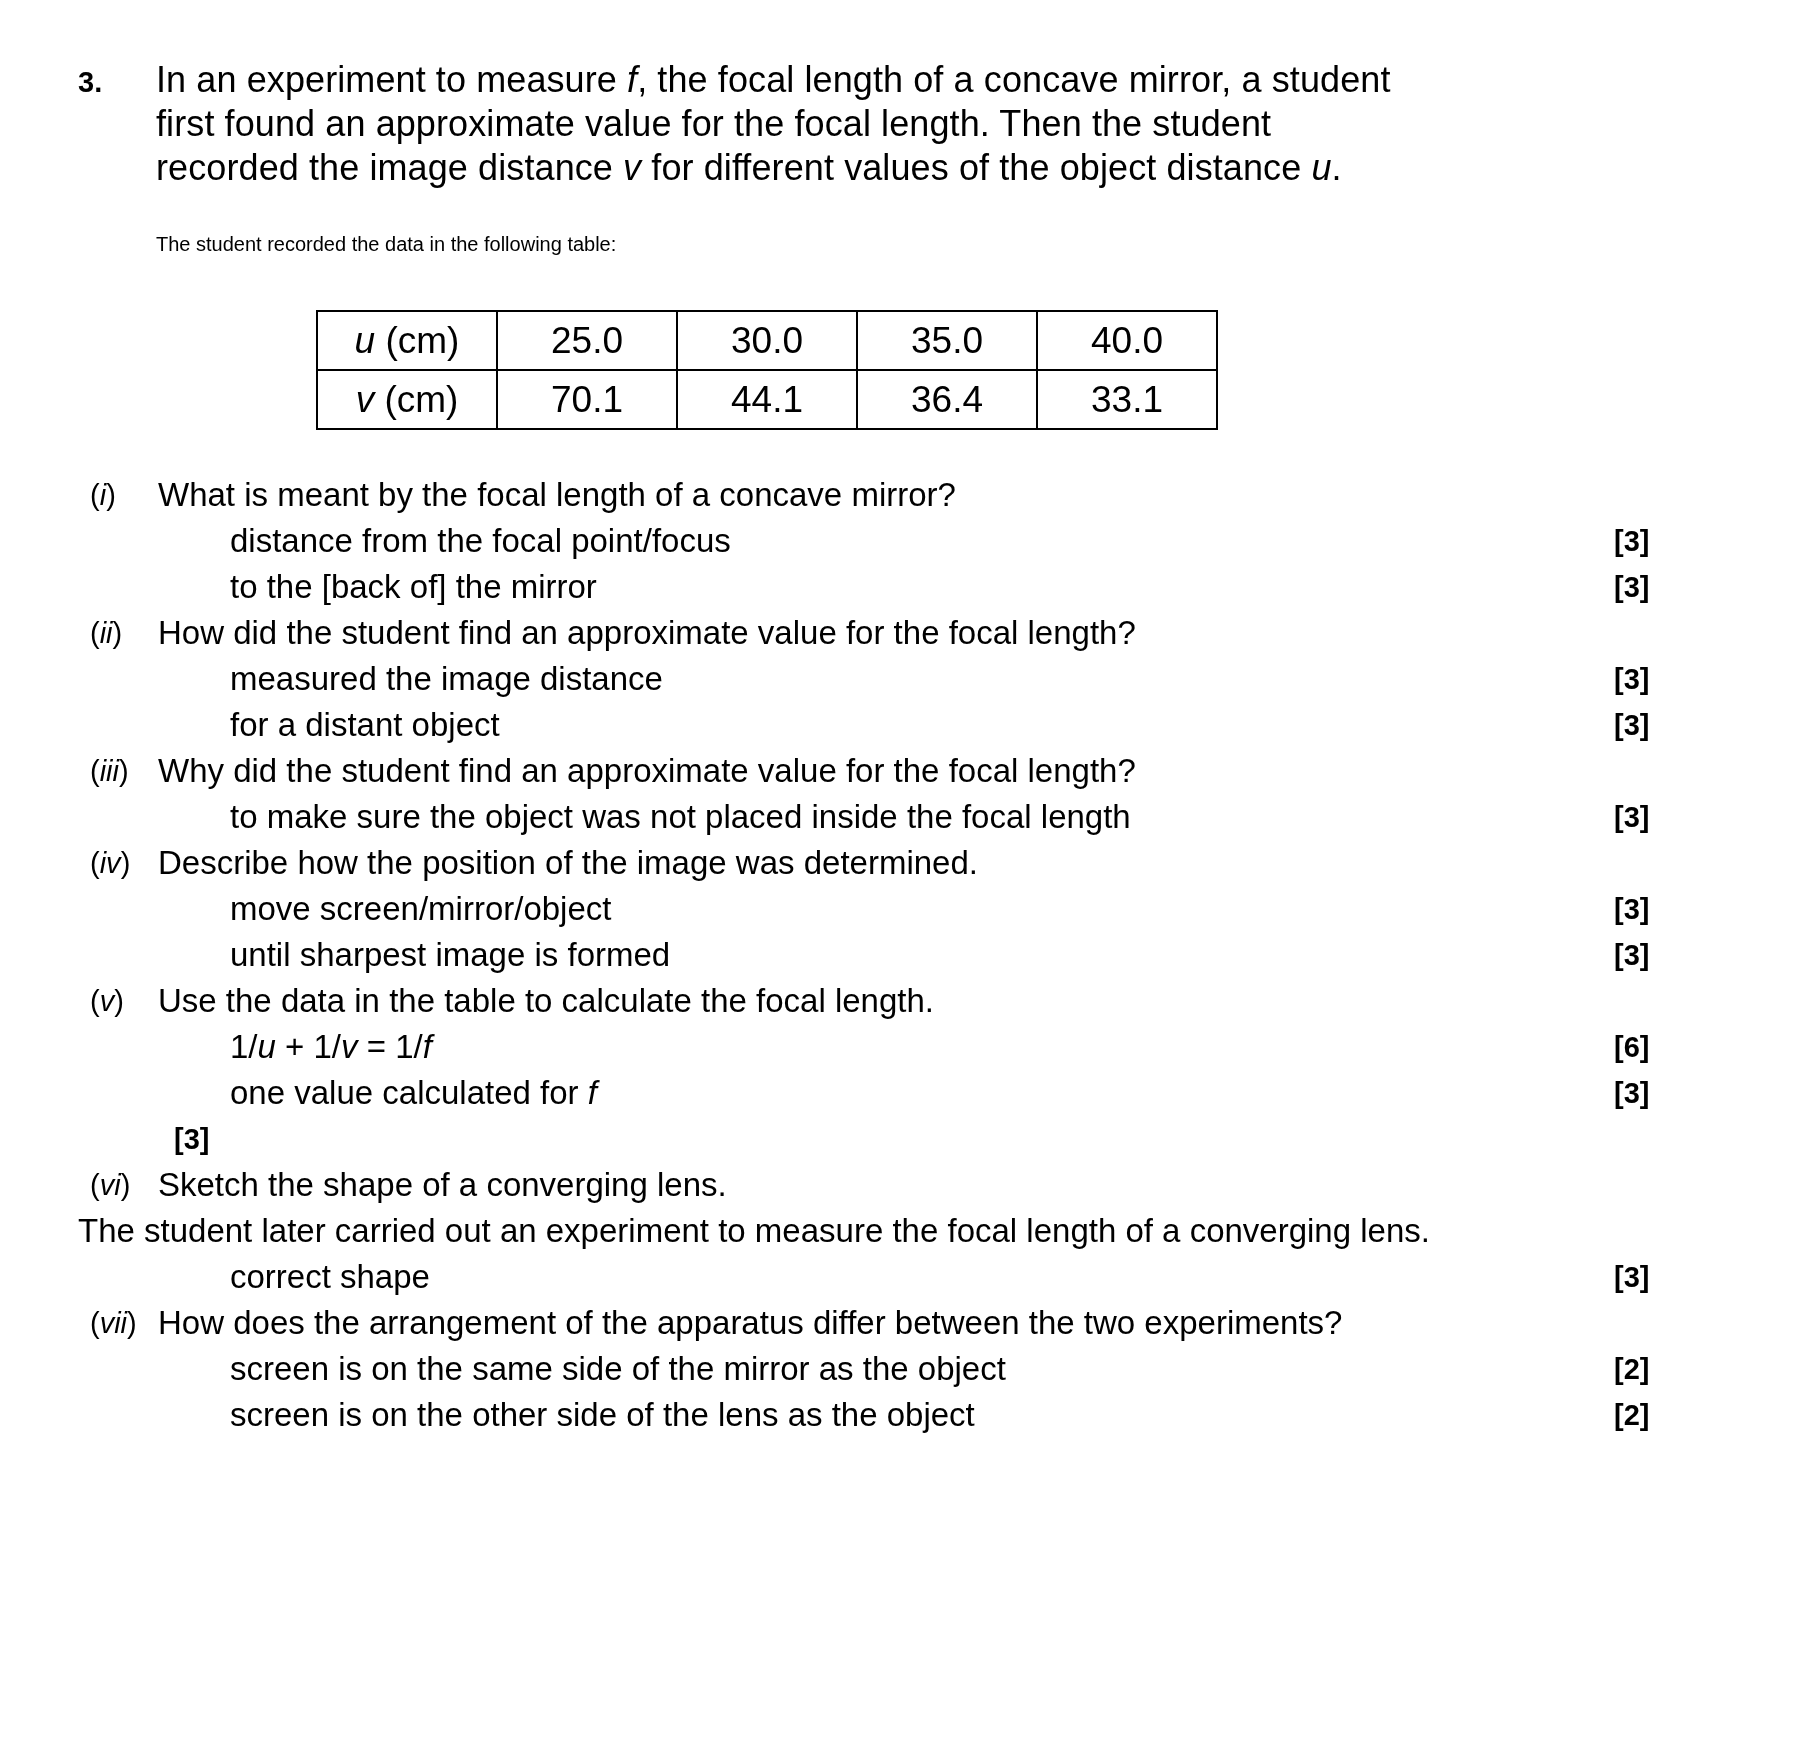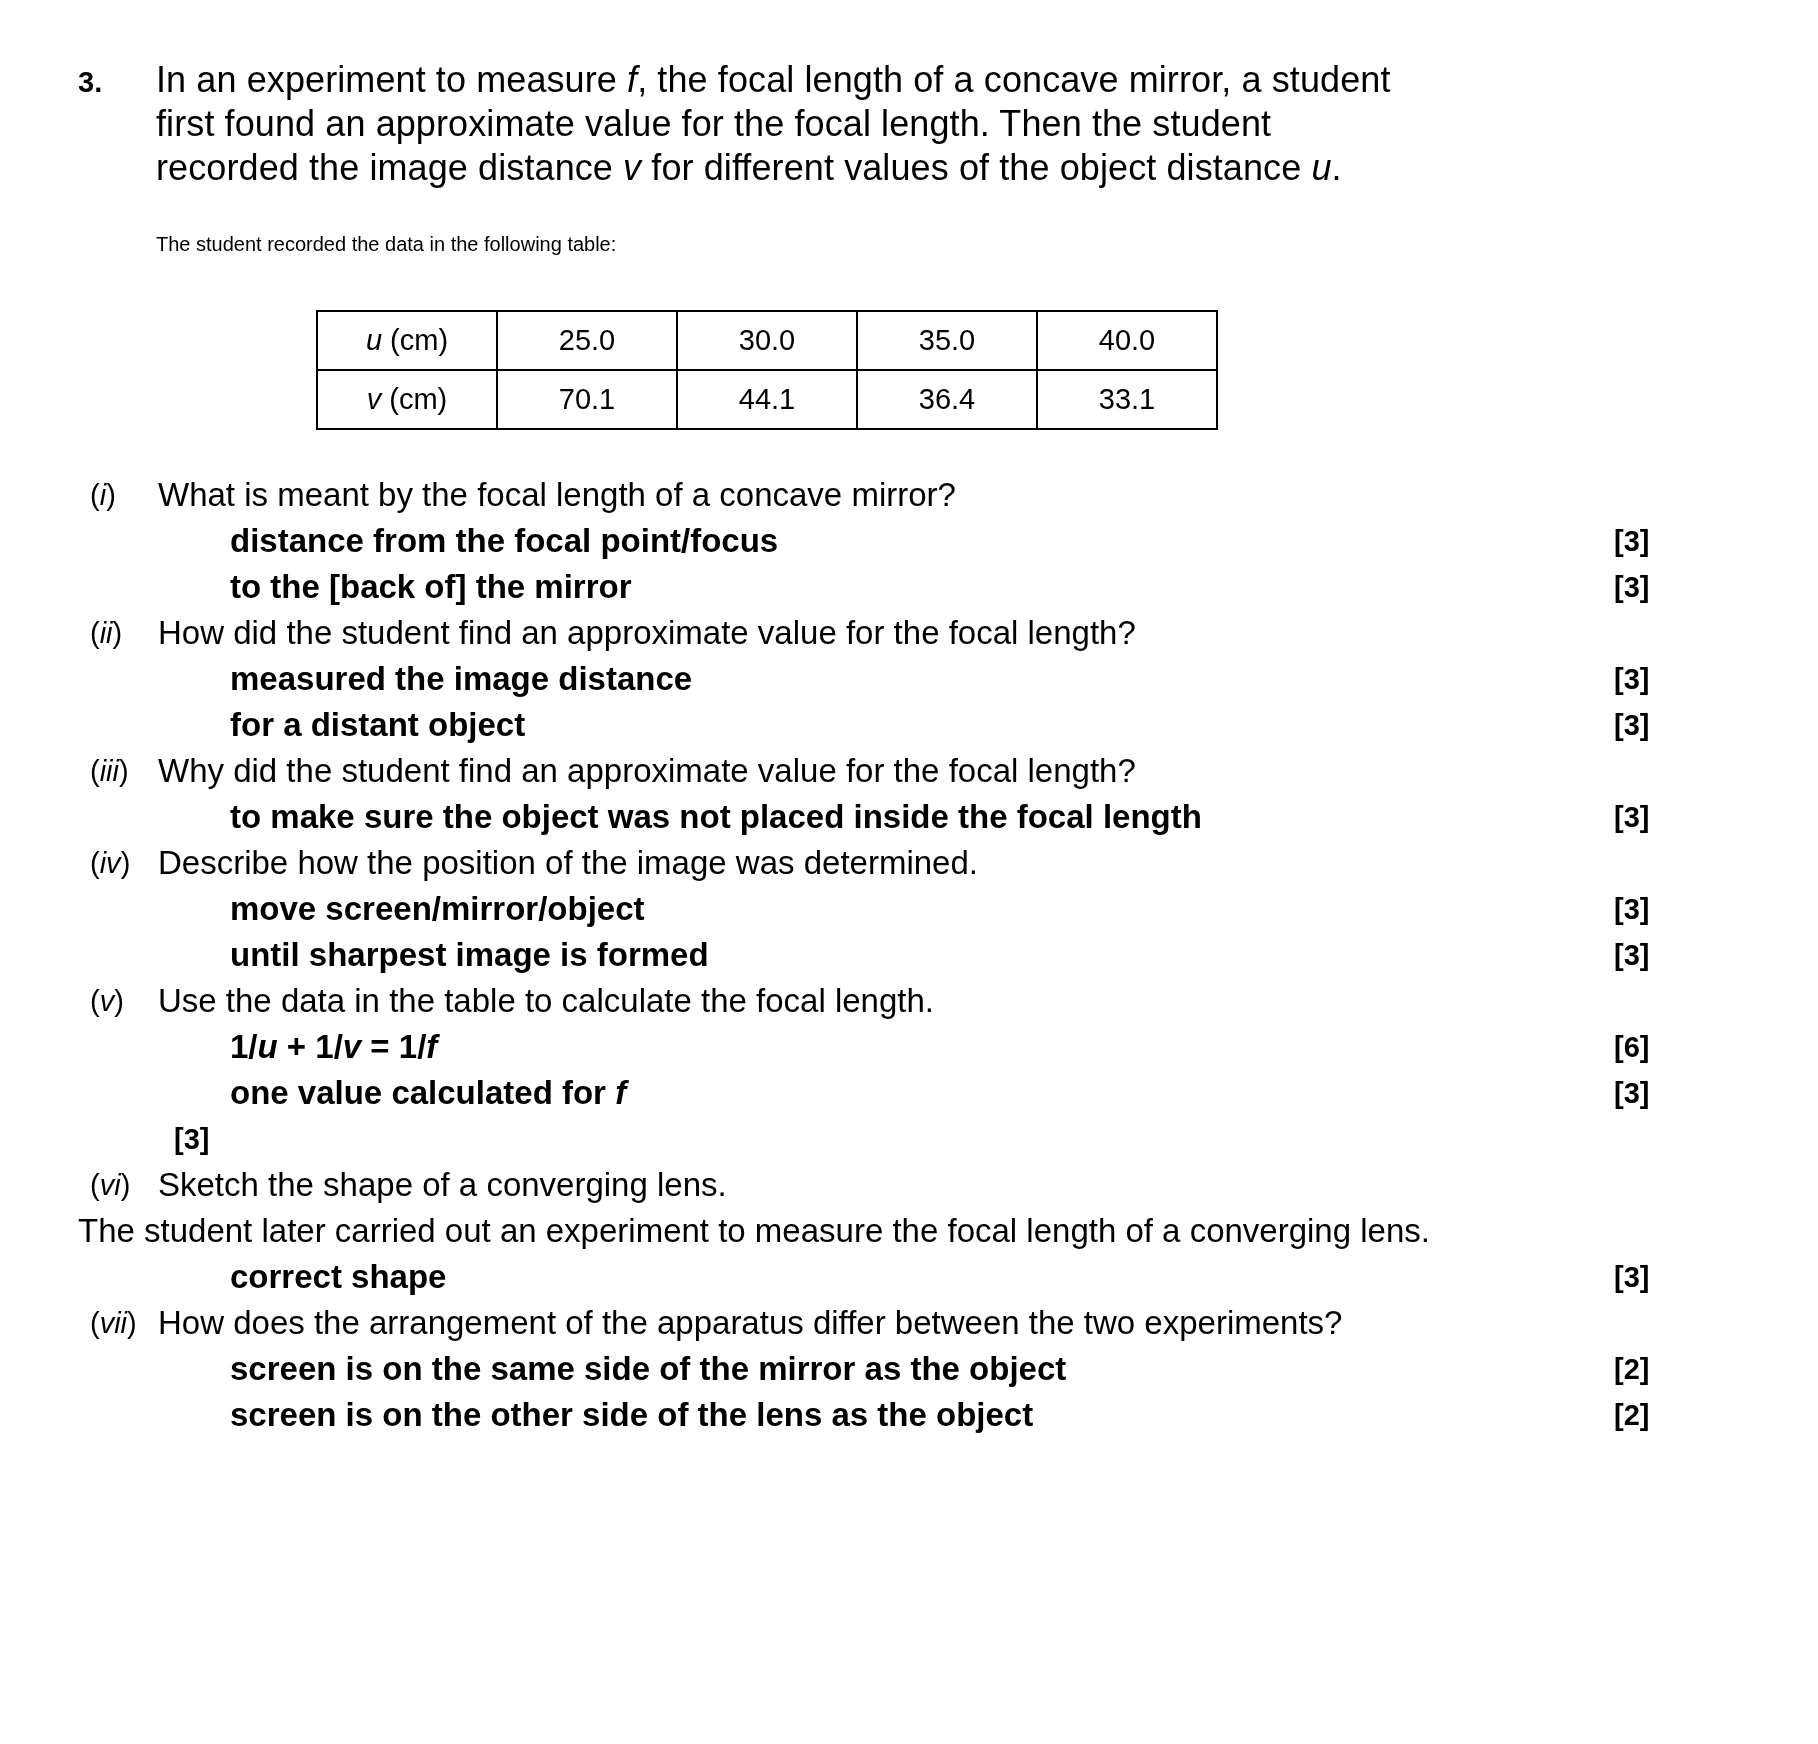--- a/index.html
+++ b/index.html
@@ -64,21 +64,21 @@
   }
   table.data-table {
     border-collapse: collapse;
     table-layout: fixed;
   }
   table.data-table td {
     border: 2px solid #000000;
     height: 57px;
     text-align: center;
     vertical-align: middle;
-    font-size: 29px;
+    font-size: 37px;
     padding: 0 10px;
   }
   td.label-cell { width: 158px; }
   td.value-cell { width: 158px; }
 
   
   .items {
     margin-top: 42px;
   }
   .row {
@@ -96,21 +96,21 @@
     padding-left: 12px;
     box-sizing: border-box;
   }
   .roman span.paren { font-style: normal; }
   .row .text {
     flex: 1 1 auto;
     font-size: 33px;
   }
   .row.question .text { font-weight: normal; }
   .row.answer .text {
-    font-weight: bold;
+    font-weight: normal;
     padding-left: 72px;
   }
   .marks {
     flex: 0 0 130px;
     width: 130px;
     text-align: left;
     font-size: 29px;
     font-weight: bold;
     padding-left: 16px;
     box-sizing: border-box;

